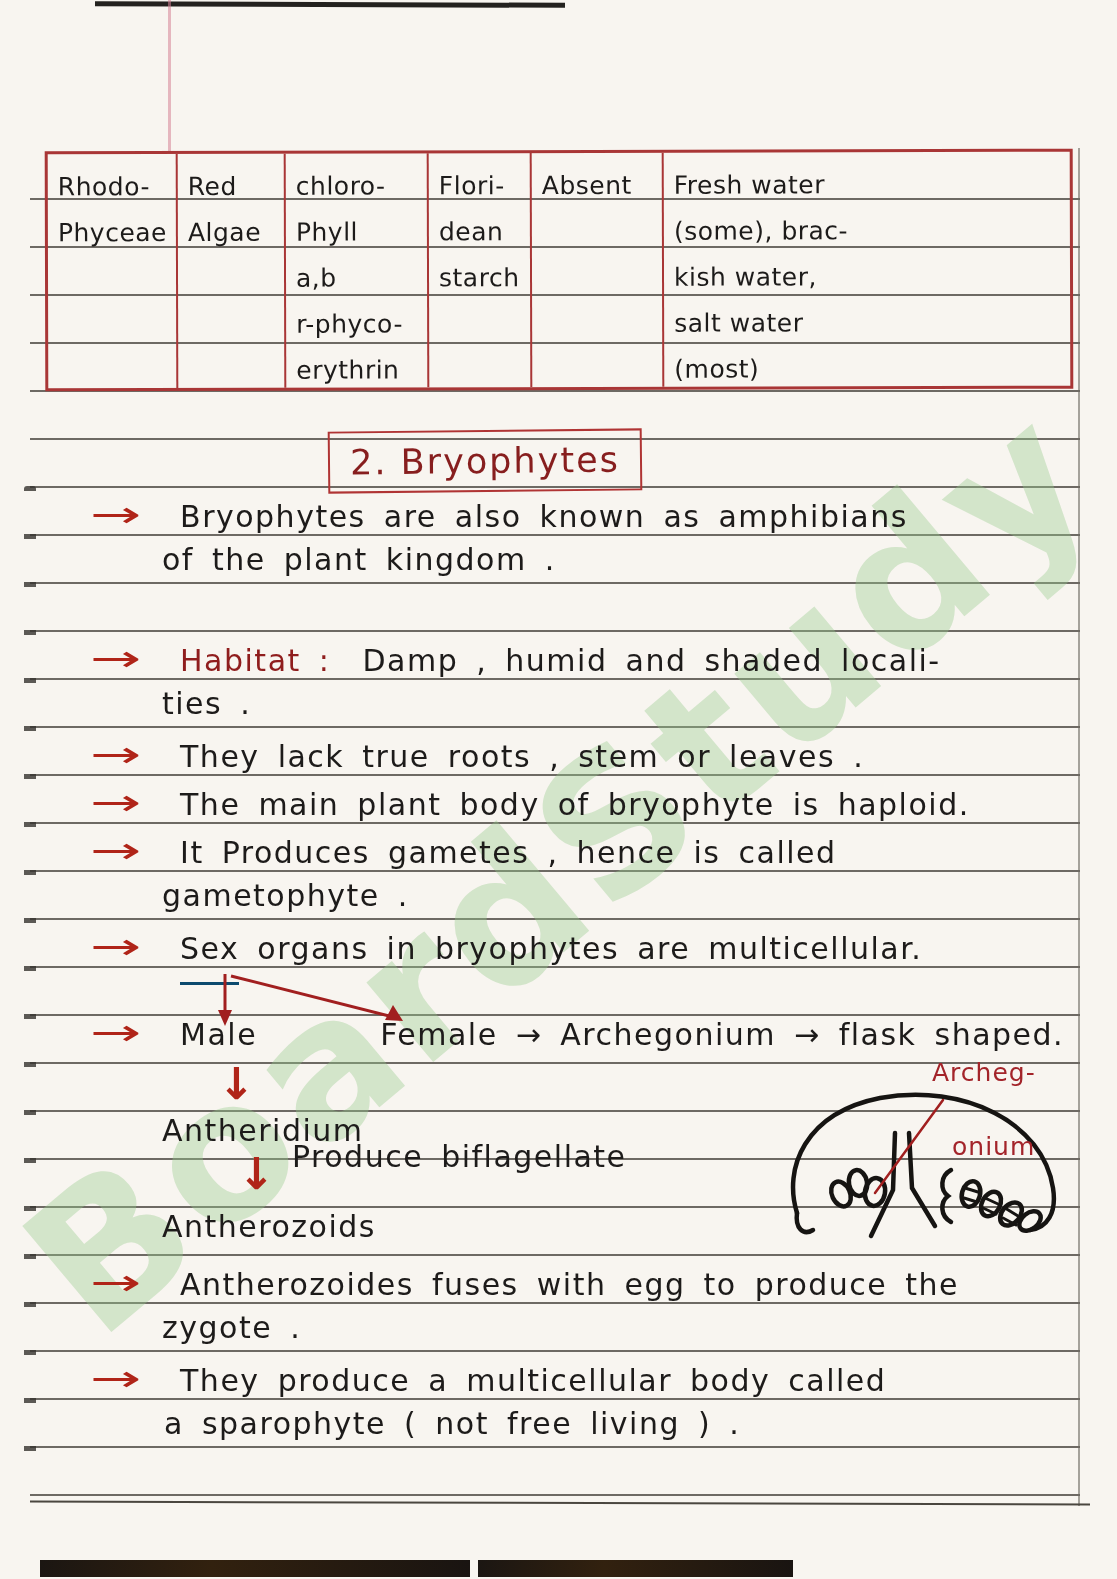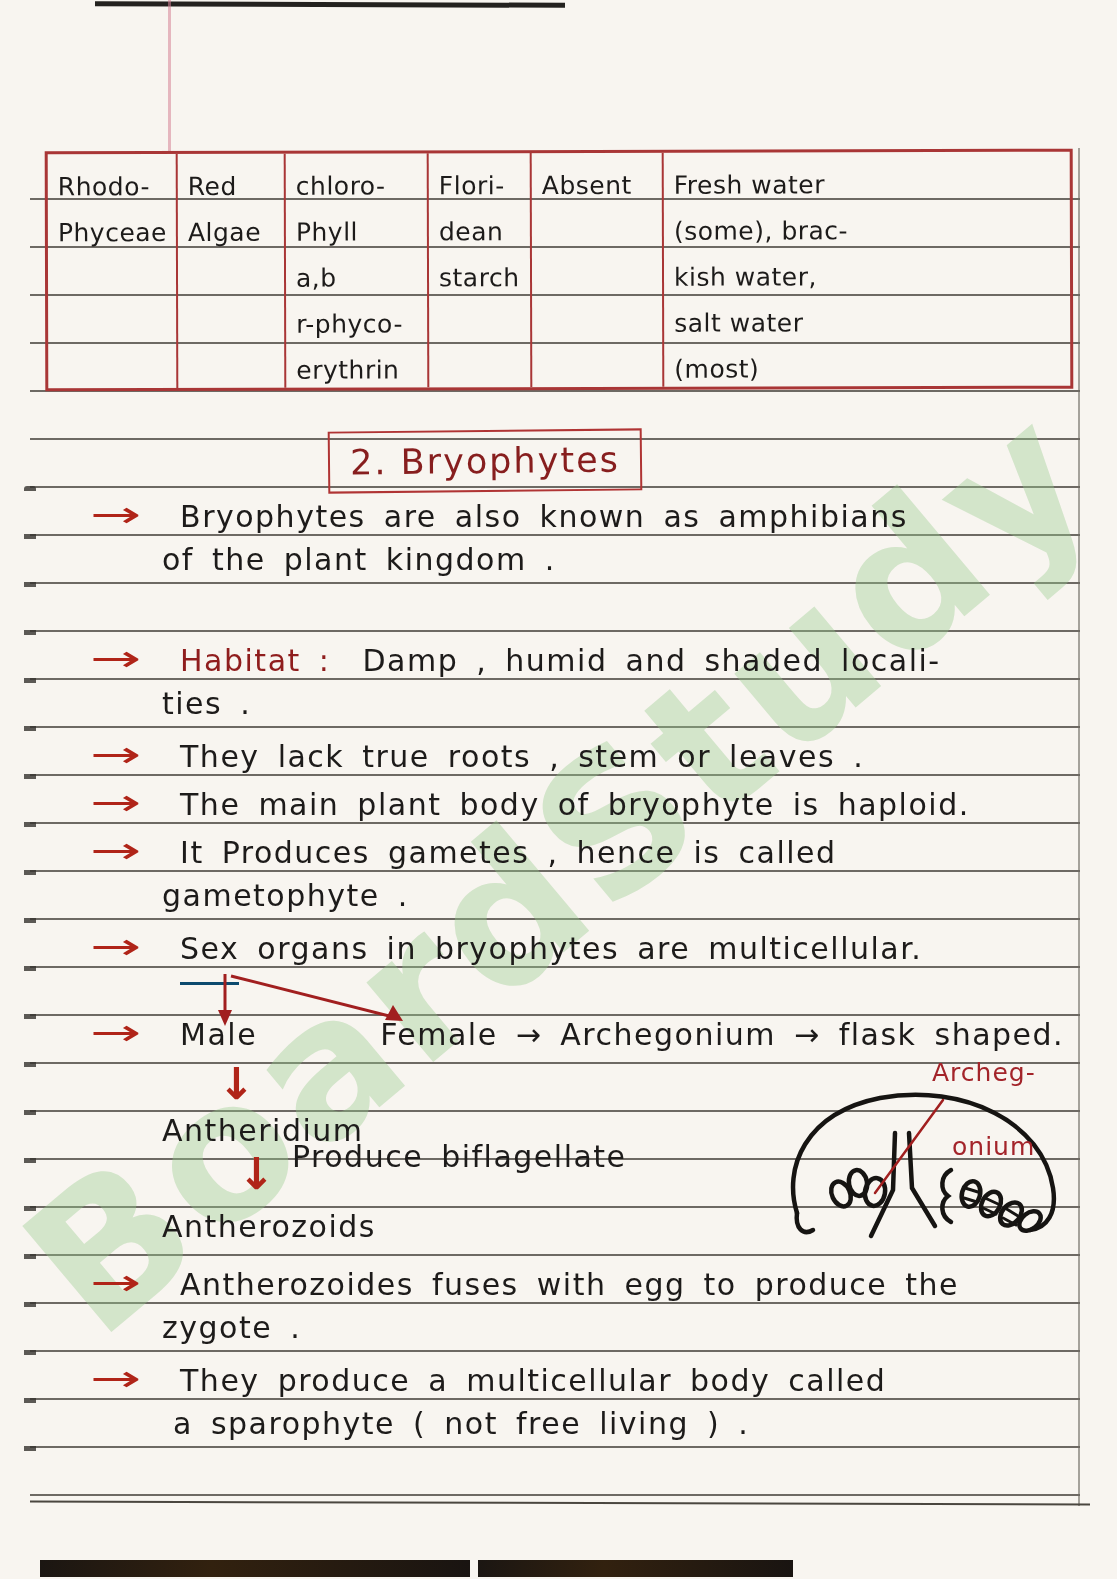--- a/index.html
+++ b/index.html
@@ -187,17 +187,17 @@
     <span>Antherozoides fuses with egg to produce the</span>
   </div>
   <div class="row" style="left:162px;top:1310px;">
     <span>zygote .</span>
   </div>
 
   <div class="row" style="left:90px;top:1358px;">
     <span class="arrow">→</span>
     <span>They produce a multicellular body called</span>
   </div>
-  <div class="row" style="left:173px;top:1406px;">
+  <div class="row" style="left:164px;top:1406px;">
     <span>a sparophyte ( not free living ) .</span>
   </div>
 
 </div>
 
 </body></html>

